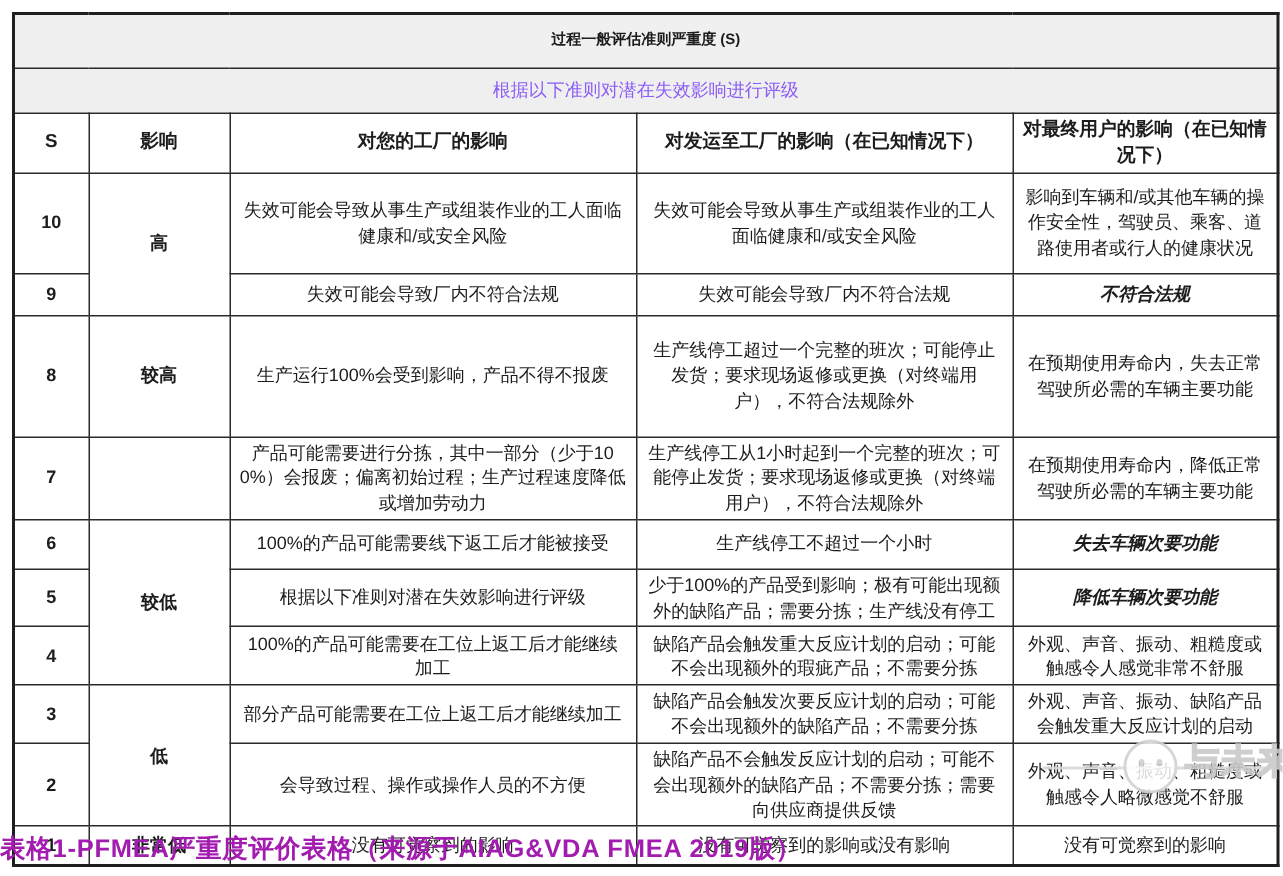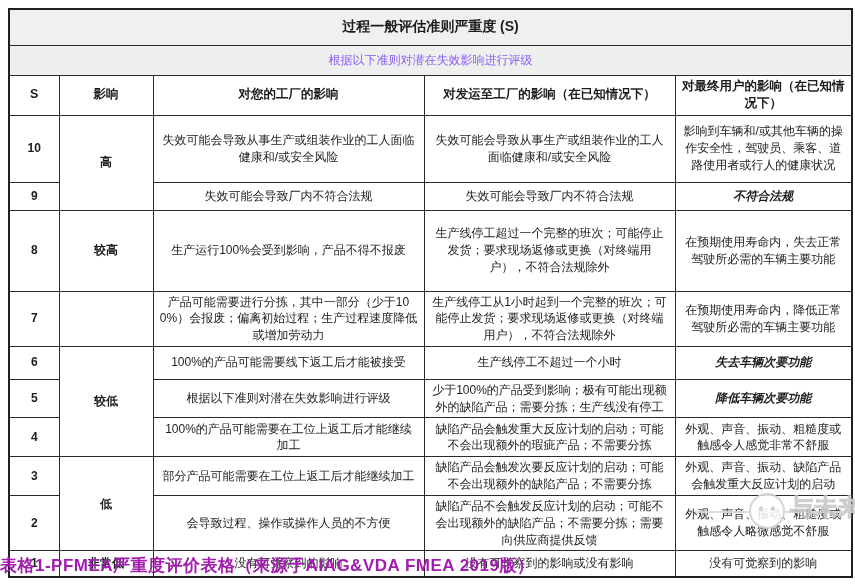--- a/index.html
+++ b/index.html
@@ -26,21 +26,21 @@
     text-align: center;
     vertical-align: middle;
     font-size: 12px;
     line-height: 1.4;
     padding: 2px 6px;
     word-break: break-all;
   }
   tr.title-row td {
     background: #f0f0f0;
     font-weight: bold;
-    font-size: 14px;
+    font-size: 10px;
     height: 36px;
   }
   tr.subtitle-row td {
     background: #efefef;
     color: #8b5cf6;
     font-size: 12px;
     height: 30px;
   }
   tr.header-row th {
     font-weight: bold;

